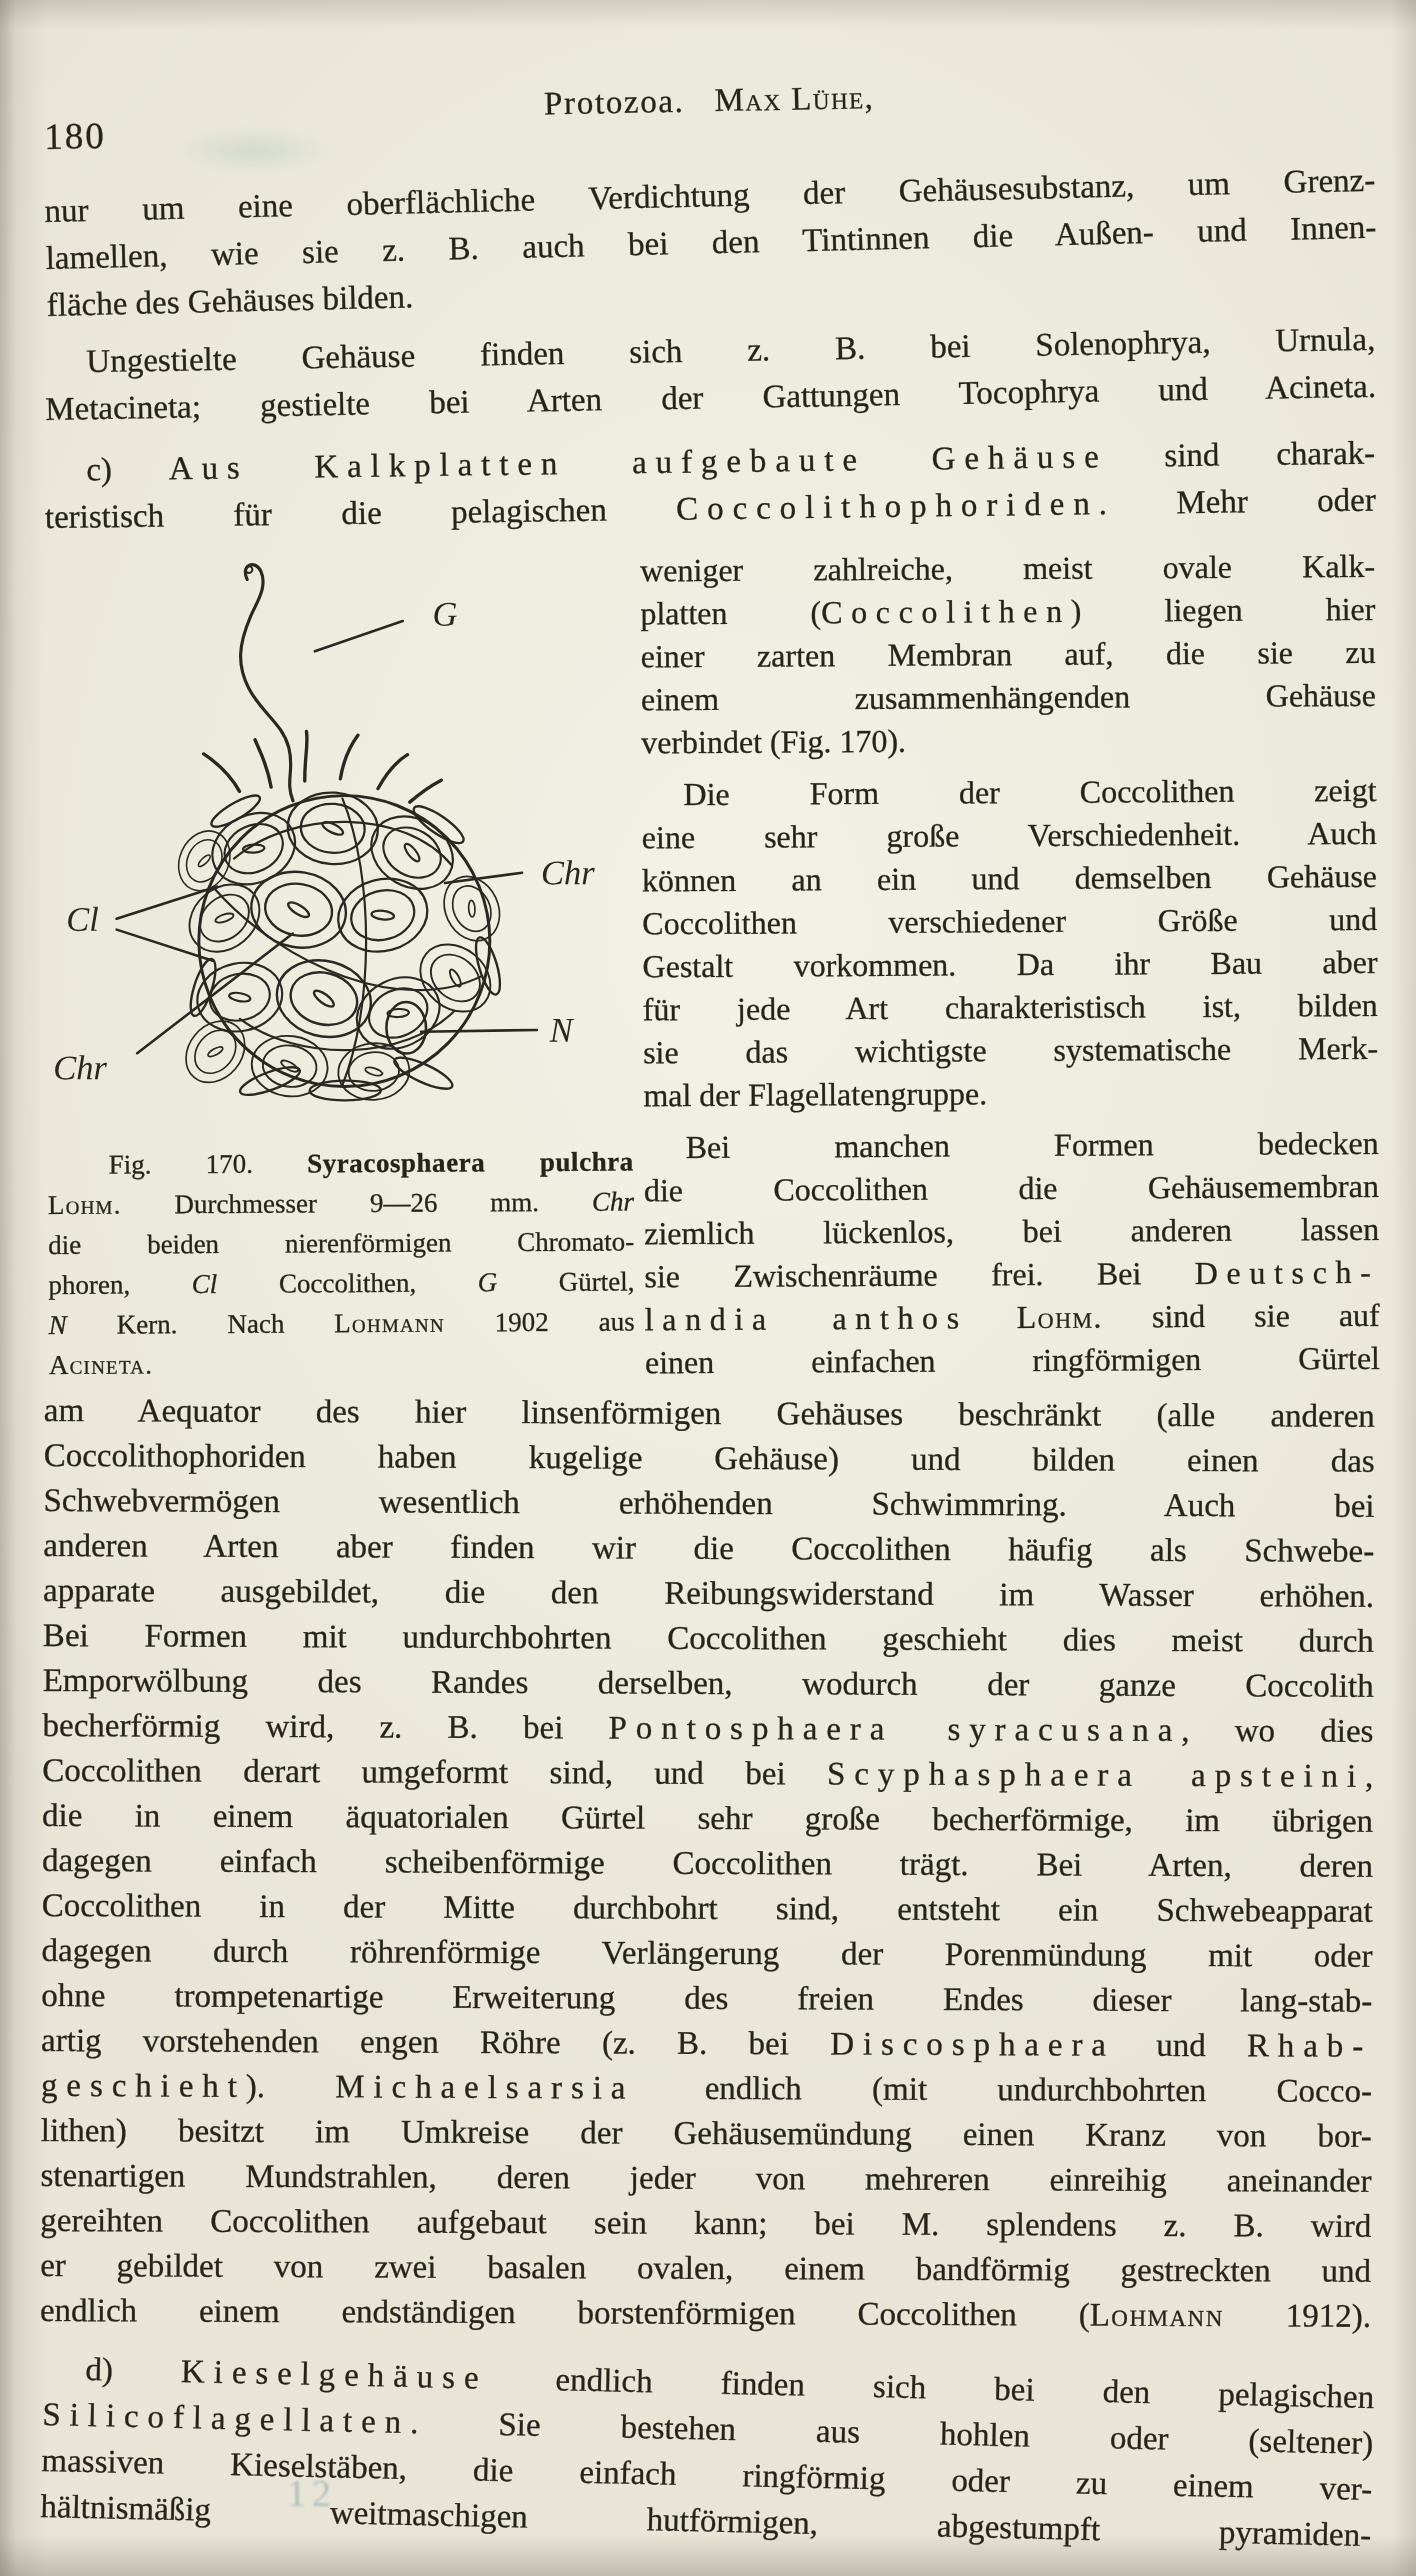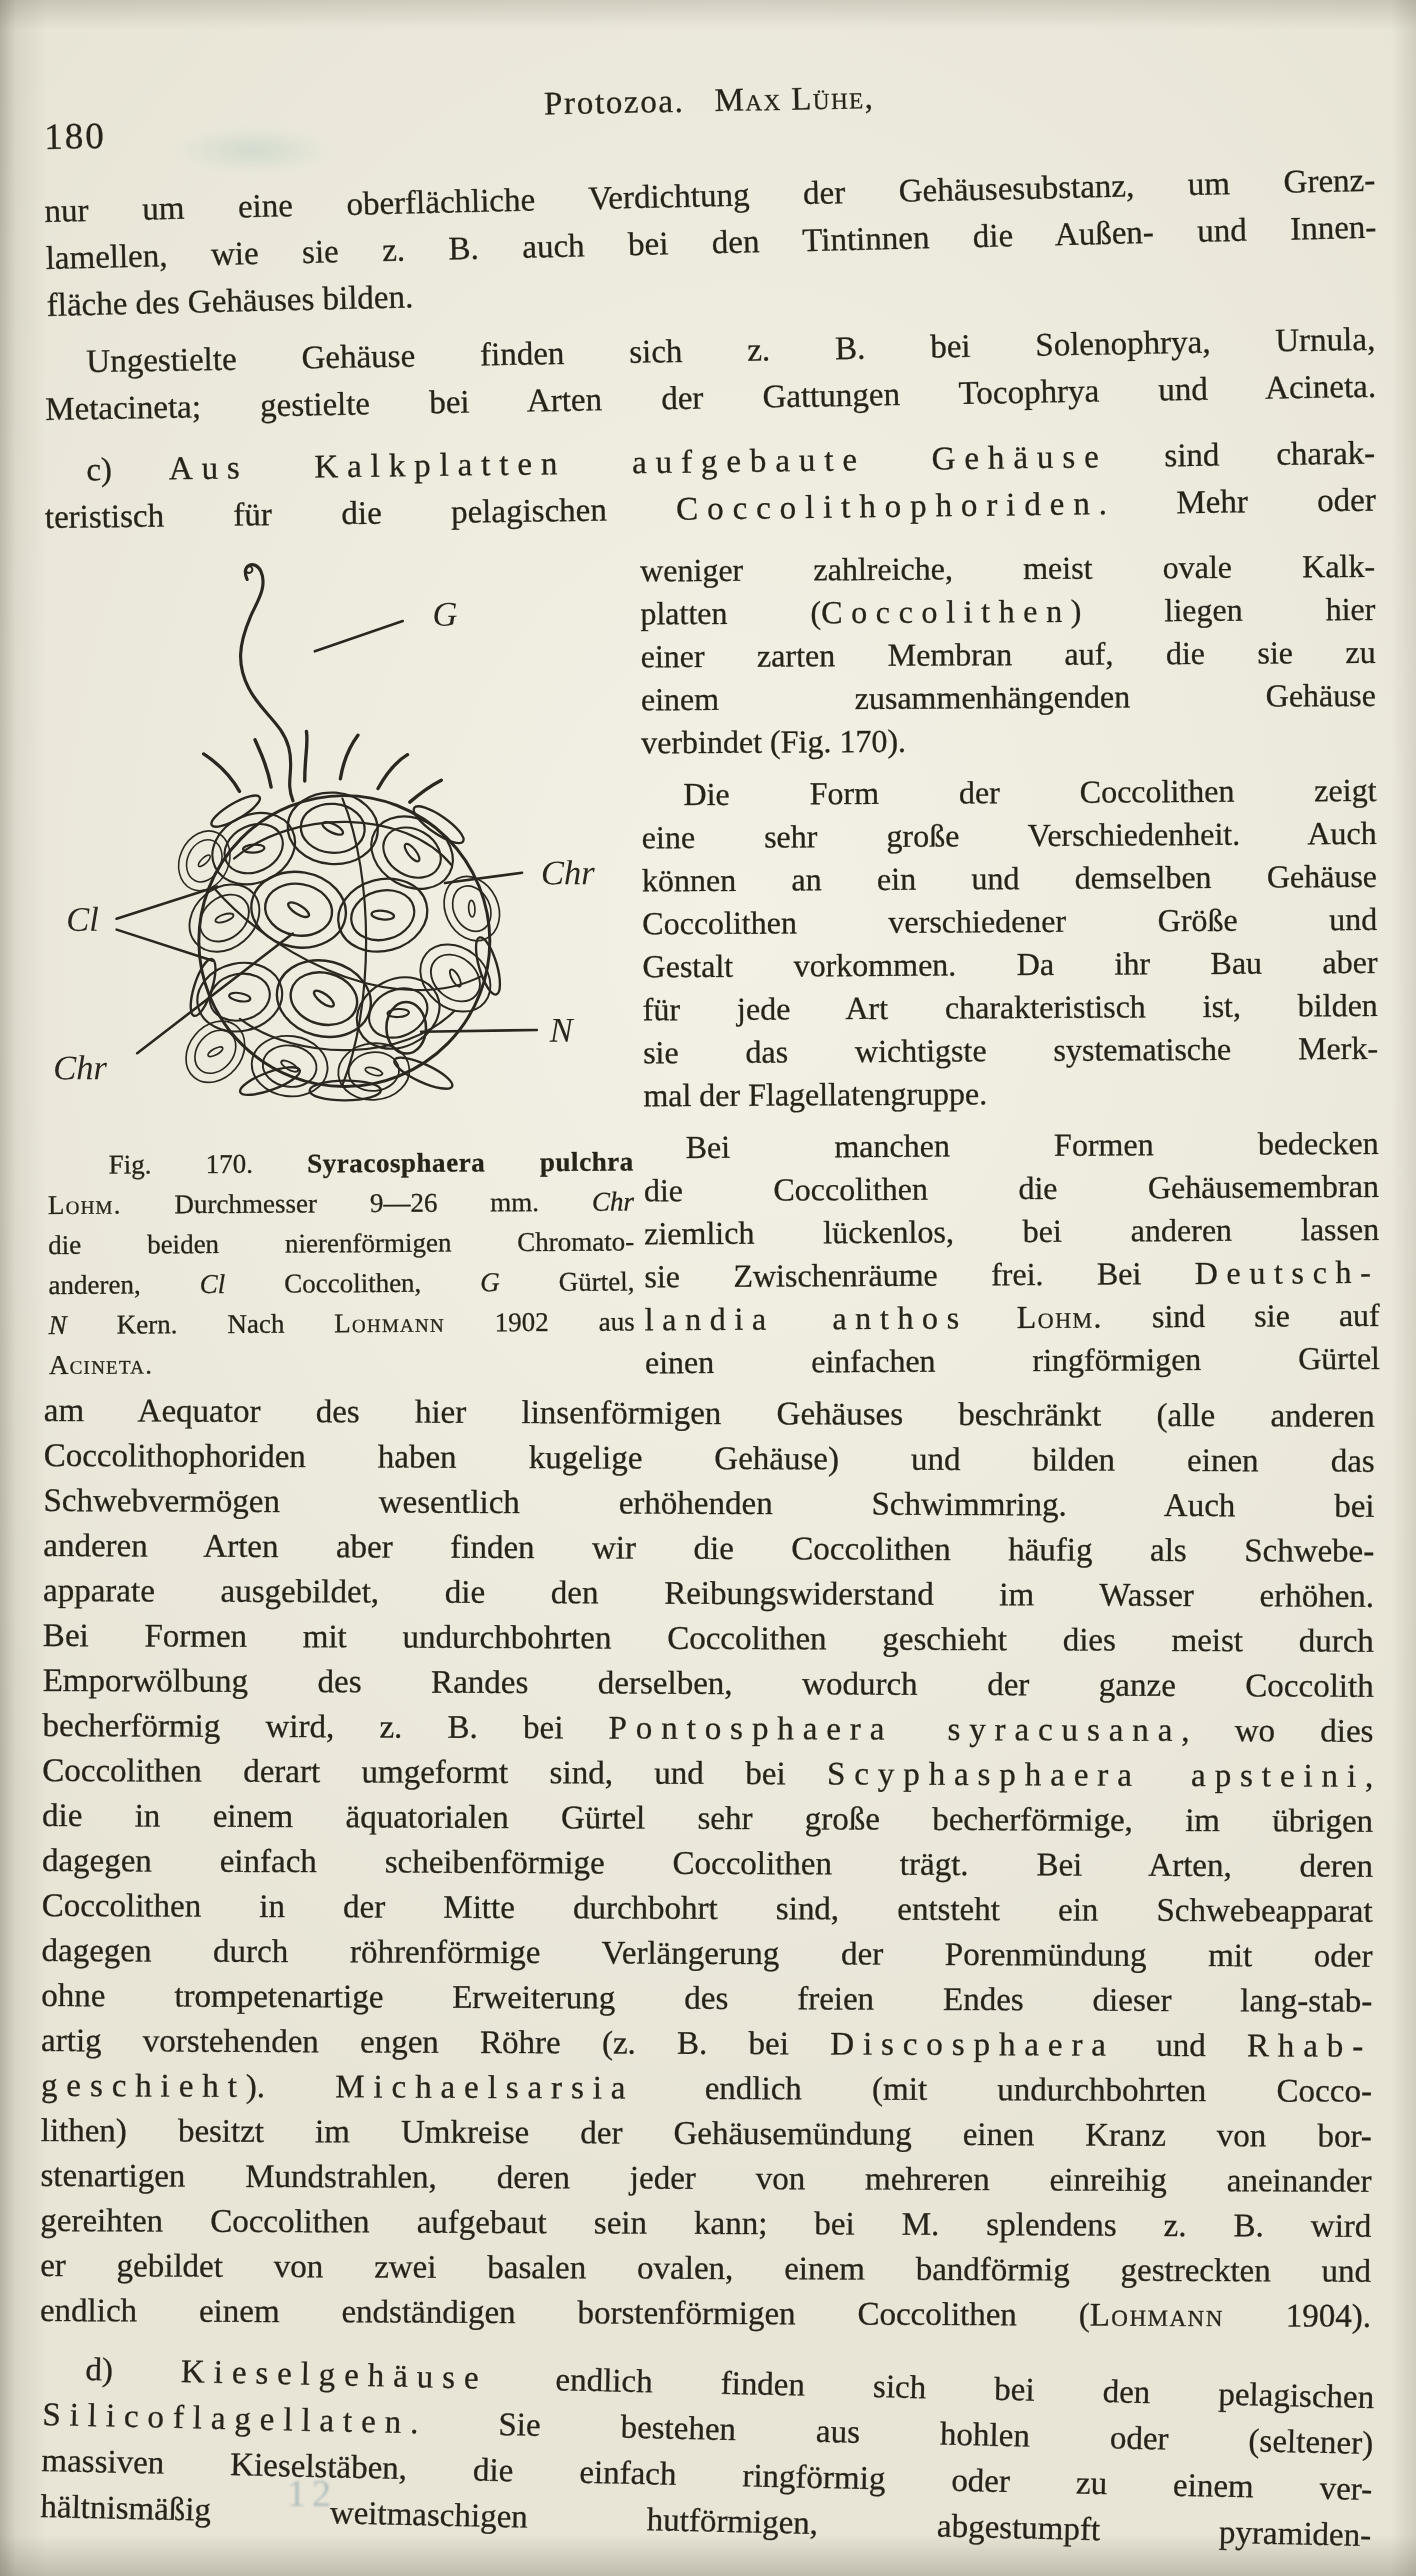--- a/index.html
+++ b/index.html
@@ -182,21 +182,21 @@
           <text class="fl-label" x="500" y="338">Chr</text>
           <text class="fl-label" x="20" y="382">Cl</text>
           <text class="fl-label" x="6" y="532">Chr</text>
           <text class="fl-label" x="508" y="497">N</text>
         </svg>
 
         <div class="caption">
             <div class="line in"><span>Fig. 170. </span><span class="b">Syracosphaera pulchra</span></div>
             <div class="line"><span class="sc">Lohm.</span><span> Durchmesser 9—26 mm. </span><span class="i">Chr</span></div>
             <div class="line"><span>die beiden nierenförmigen Chromato-</span></div>
-            <div class="line"><span>anderen, </span><span class="i">Cl</span><span> Coccolithen, </span><span class="i">G</span><span> Gürtel,</span></div>
+            <div class="line"><span>phoren, </span><span class="i">Cl</span><span> Coccolithen, </span><span class="i">G</span><span> Gürtel,</span></div>
             <div class="line"><span class="i">N</span><span> Kern. Nach </span><span class="sc">Lohmann</span><span> 1902 aus</span></div>
             <div class="line last"><span class="sc">Acineta.</span></div>
           </div>
       </div>
 
       <div class="fig-right">
           <div class="line"><span>weniger zahlreiche, meist ovale Kalk-</span></div>
           <div class="line"><span>platten (</span><span class="g">Coccolithen</span><span>) liegen hier</span></div>
           <div class="line"><span>einer zarten Membran auf, die sie zu</span></div>
           <div class="line"><span>einem zusammenhängenden Gehäuse</span></div>
@@ -232,21 +232,21 @@
         <div class="line"><span>dagegen einfach scheibenförmige Coccolithen trägt. Bei Arten, deren</span></div>
         <div class="line"><span>Coccolithen in der Mitte durchbohrt sind, entsteht ein Schwebeapparat</span></div>
         <div class="line"><span>dagegen durch röhrenförmige Verlängerung der Porenmündung mit oder</span></div>
         <div class="line"><span>ohne trompetenartige Erweiterung des freien Endes dieser lang-stab-</span></div>
         <div class="line"><span>artig vorstehenden engen Röhre (z. B. bei </span><span class="g">Discosphaera</span><span> und </span><span class="g">Rhab-</span></div>
         <div class="line"><span class="g">geschieht</span><span>). </span><span class="g">Michaelsarsia</span><span> endlich (mit undurchbohrten Cocco-</span></div>
         <div class="line"><span>lithen) besitzt im Umkreise der Gehäusemündung einen Kranz von bor-</span></div>
         <div class="line"><span>stenartigen Mundstrahlen, deren jeder von mehreren einreihig aneinander</span></div>
         <div class="line"><span>gereihten Coccolithen aufgebaut sein kann; bei M. splendens z. B. wird</span></div>
         <div class="line"><span>er gebildet von zwei basalen ovalen, einem bandförmig gestreckten und</span></div>
-        <div class="line"><span>endlich einem endständigen borstenförmigen Coccolithen (</span><span class="sc">Lohmann</span><span> 1904).</span></div>
+        <div class="line"><span>endlich einem endständigen borstenförmigen Coccolithen (</span><span class="sc">Lohmann</span><span> 1912).</span></div>
       </div>
     <div class="p" id="pd">
         <div class="line in"><span>d) </span><span class="g">Kieselgehäuse</span><span> endlich finden sich bei den pelagischen</span></div>
         <div class="line"><span class="g">Silicoflagellaten</span><span>. Sie bestehen aus hohlen oder (seltener)</span></div>
         <div class="line"><span>massiven Kieselstäben, die einfach ringförmig oder zu einem ver-</span></div>
         <div class="line"><span>hältnismäßig weitmaschigen hutförmigen, abgestumpft pyramiden-</span></div>
       </div>
 
   </div>
 

